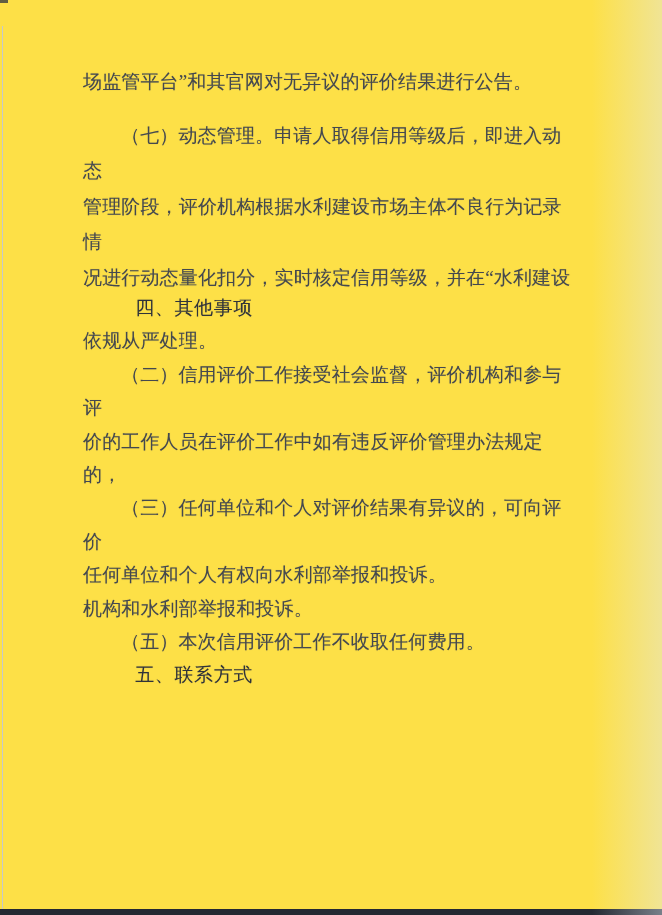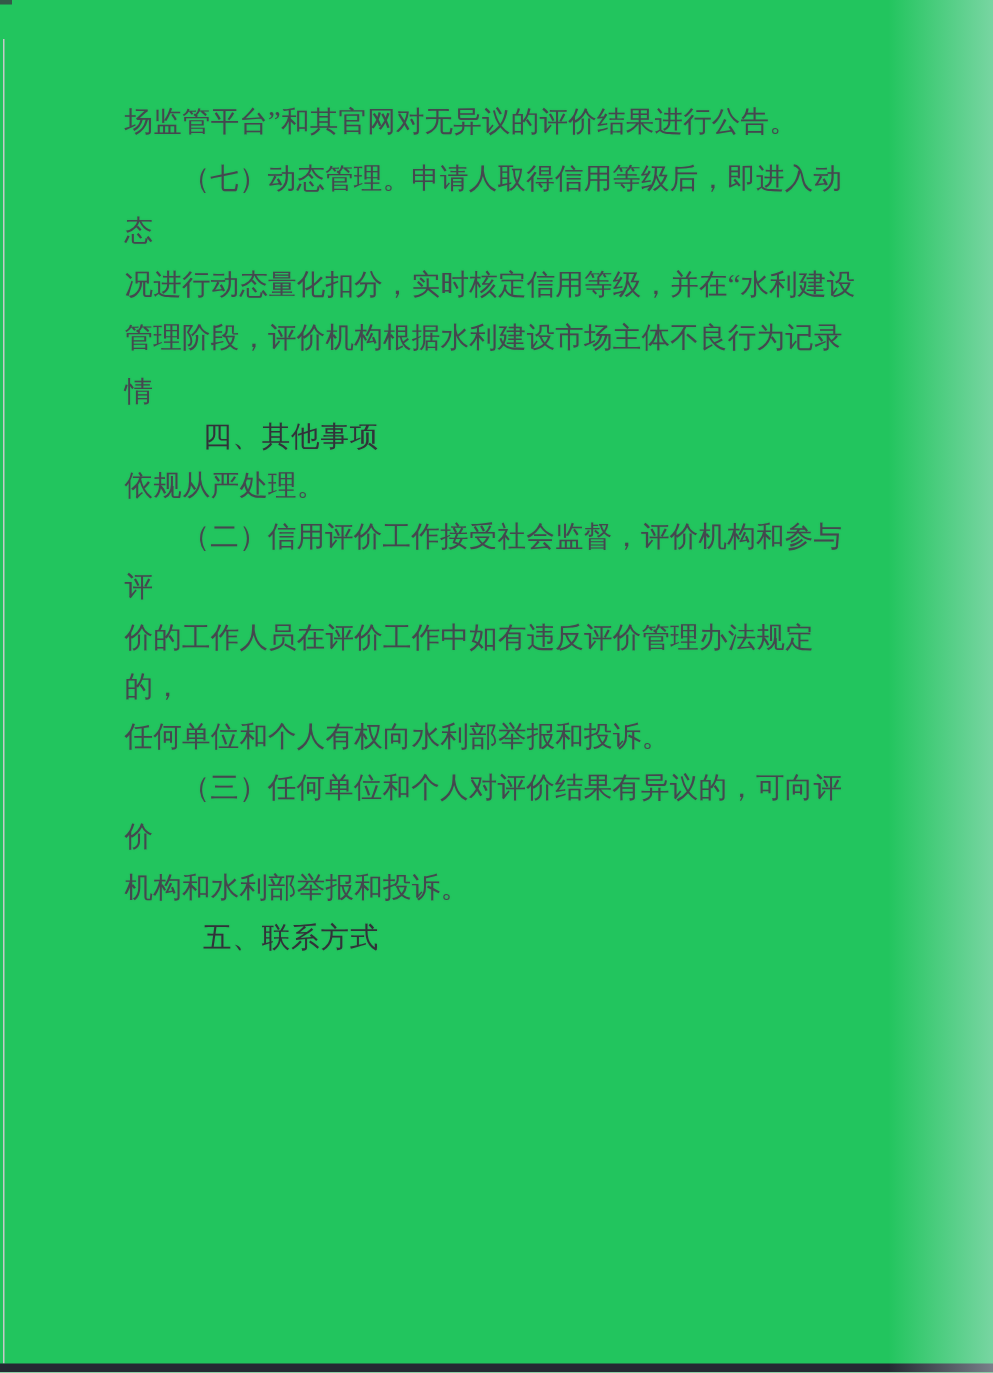--- a/index.html
+++ b/index.html
@@ -1,19 +1,19 @@
 <!DOCTYPE html>
 <html><head>
 <meta charset="utf-8">
 <style>
   html,body{margin:0;padding:0;background:#fcfcfb;}
   .page{
     position:relative;
     width:662px;height:915px;
-    background:#22c55e;
+    background:#fde047;
     overflow:hidden;
     font-family:"Liberation Serif","DejaVu Serif",serif;
   }
   
   .page::after{
     content:"";position:absolute;top:0;right:0;bottom:0;width:70px;
     background:linear-gradient(to right, rgba(226,234,243,0) 0%, rgba(224,233,244,0.45) 100%);
     pointer-events:none;
   }
   .corner-mark{
@@ -30,21 +30,21 @@
     padding:64px 82px 0 83px;
     color:#44484e;
     font-size:19px;
     letter-spacing:0.15px;
     text-shadow:0 0 1px rgba(90,95,102,0.35);
   }
   .grp-a .ln{line-height:35.5px;}
   .grp-b{margin-top:-4px;}
   .grp-b .ln{line-height:33.4px;}
   .ln{margin:0;}
-  .gap-top{margin-top:2px;}
+  .gap-top{margin-top:18px;}
   .indent{text-indent:2em;}
   .head{
     text-indent:2.75em;
     font-weight:normal;
     color:#303338;
     font-family:"Liberation Sans","DejaVu Sans",sans-serif;
     letter-spacing:0.6px;
   }
 </style>
 </head>
@@ -52,32 +52,33 @@
 
 <div class="page">
   <div class="corner-mark"></div>
   <div class="edge-left"></div>
 
   <div class="content">
 
     <div class="grp-a">
       <p class="ln">场监管平台”和其官网对无异议的评价结果进行公告。</p>
       <p class="ln indent gap-top">（七）动态管理。申请人取得信用等级后，即进入动态</p>
+      <p class="ln">管理阶段，评价机构根据水利建设市场主体不良行为记录情</p>
       <p class="ln">况进行动态量化扣分，实时核定信用等级，并在“水利建设</p>
-      <p class="ln">管理阶段，评价机构根据水利建设市场主体不良行为记录情</p>
     </div>
 
     <div class="grp-b">
       <p class="ln head">四、其他事项</p>
       <p class="ln">依规从严处理。</p>
       <p class="ln indent">（二）信用评价工作接受社会监督，评价机构和参与评</p>
       <p class="ln">价的工作人员在评价工作中如有违反评价管理办法规定的，</p>
+      <p class="ln indent">（三）任何单位和个人对评价结果有异议的，可向评价</p>
       <p class="ln">任何单位和个人有权向水利部举报和投诉。</p>
-      <p class="ln indent">（三）任何单位和个人对评价结果有异议的，可向评价</p>
       <p class="ln">机构和水利部举报和投诉。</p>
+      <p class="ln indent">（五）本次信用评价工作不收取任何费用。</p>
       <p class="ln head">五、联系方式</p>
 
     </div>
 
   </div>
 
   <div class="bottom-bar"></div>
 </div>
 
 </body></html>

